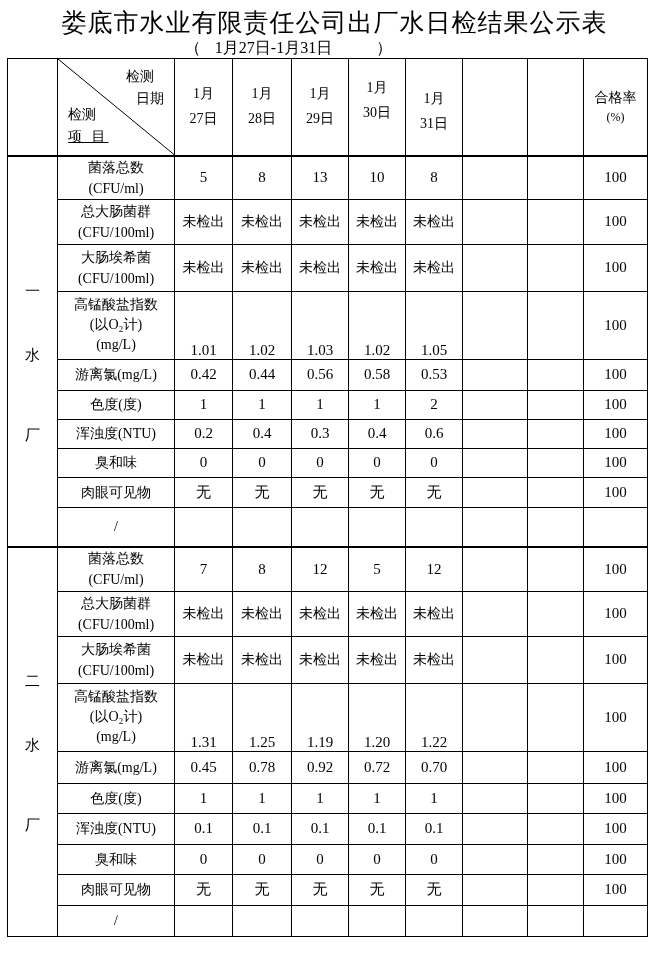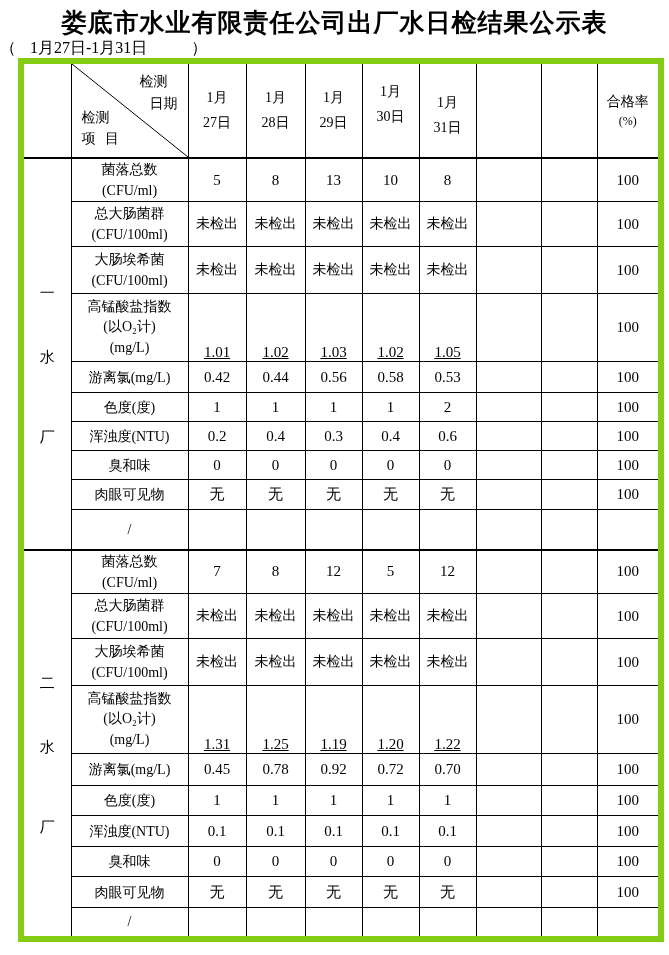--- a/index.html
+++ b/index.html
@@ -4,61 +4,61 @@
 <style>
   html,body{margin:0;padding:0;}
   body{
     width:669px;height:955px;position:relative;background:#ffffff;
     font-family:"Liberation Serif","DejaVu Serif",serif;color:#000;
     overflow:hidden;
   }
   .page-title{
     position:absolute;top:6px;left:0;width:669px;text-align:center;
     font-family:"Liberation Sans","DejaVu Sans",sans-serif;
-    font-weight:700;font-size:25px;letter-spacing:1px;white-space:nowrap;
+    font-weight:400;font-size:25px;letter-spacing:1px;white-space:nowrap;
   }
   .page-subtitle{
-    position:absolute;top:38px;left:0;width:577px;text-align:left;
+    position:absolute;top:38px;left:0;width:577px;text-align:center;
     font-size:16px;white-space:nowrap;
   }
   .page-subtitle .paren-open{margin-right:14px;}
   .page-subtitle .paren-close{margin-left:44px;}
 
   table.main{
-    position:absolute;left:18px;top:58px;
+    position:absolute;left:7px;top:58px;
     border-collapse:collapse;table-layout:fixed;width:640px;
-    border:6px solid #84cc16;
+    border:1px solid #84cc16;
   }
   td{
     border:1px solid #000;text-align:center;vertical-align:middle;
     padding:0;overflow:hidden;font-size:15px;
   }
   tr.hdr td{border-bottom-width:2px;}
   tr.sec-start td{border-top-width:2px;}
 
   
   .corner{position:relative;}
   .diag{position:absolute;left:0;top:0;width:100%;height:100%;display:block;}
   .c-top{position:absolute;top:7px;right:10px;text-align:right;font-size:14px;line-height:1.55;}
   .c-top .l1{margin-right:10px;}
   .c-bot{position:absolute;bottom:7px;left:10px;text-align:left;font-size:14px;line-height:1.55;}
-  .c-bot .l2{letter-spacing:3px;}
+  .c-bot .l2{letter-spacing:3px;text-decoration:underline;}
   td.date-hdr{font-size:14px;line-height:1.75;margin-top:28px;}
   td.date-hdr .dd{position:relative;}
   td.date-hdr.up .dd{top:-6px;}
   td.date-hdr.down .dd{top:5px;}
   td.rate-hdr{font-size:14px;line-height:1.5;}
   td.rate-hdr .pct{font-size:12px;}
 
   
   td.label-cell{font-size:14px;line-height:1.5;font-family:Liberation Serif, serif;}
   td.label-cell.lines3{line-height:1.45;}
   td.value-cell{font-size:15px;}
   td.value-cell.cn{font-size:14px;letter-spacing:0px;}
-  td.value-cell.vlow{vertical-align:bottom;text-decoration:underline;}
+  td.value-cell.vlow{vertical-align:bottom;}
   td.rate-cell{font-size:15px;text-align:center;}
   td.factory-cell .inner{
     display:flex;flex-direction:column;align-items:center;justify-content:center;
     height:100%;gap:45px;font-size:15px;transform:translateY(12px);
   }
   td.factory-cell .fchar:nth-child(3){margin-top:16px;}
 </style>
 </head>
 <body>
 

